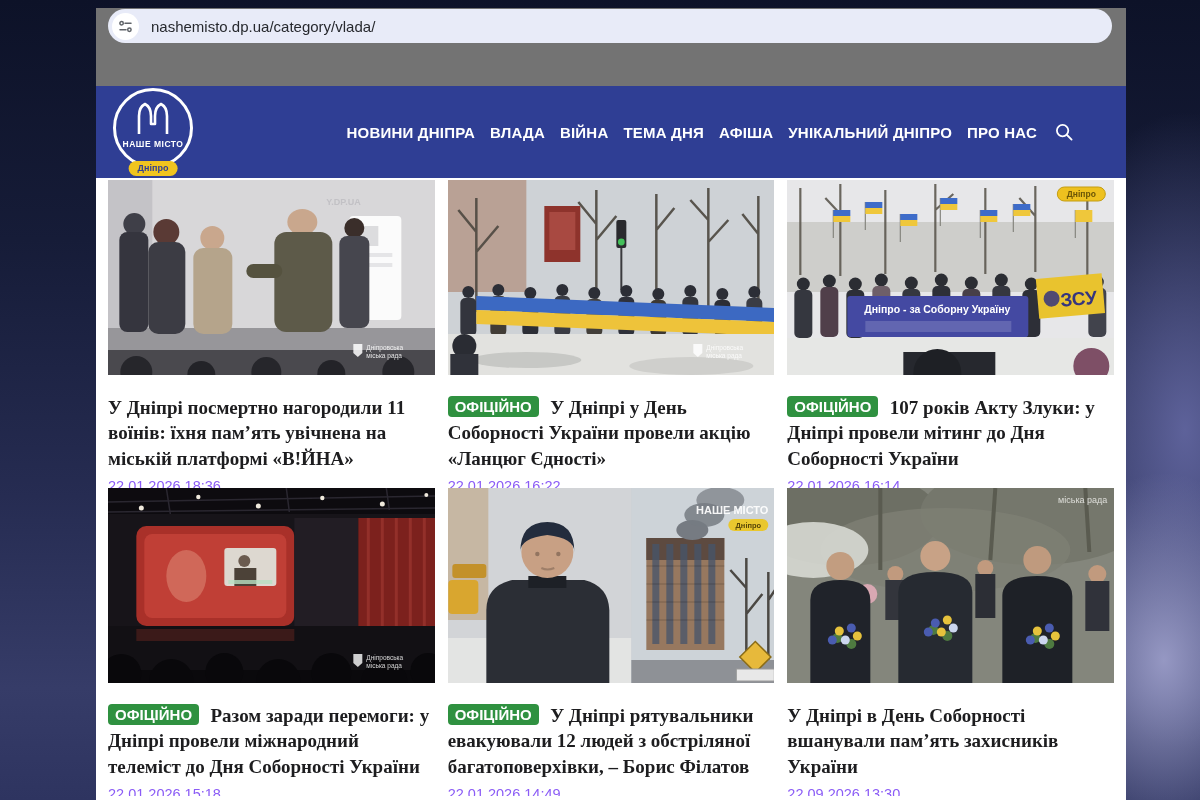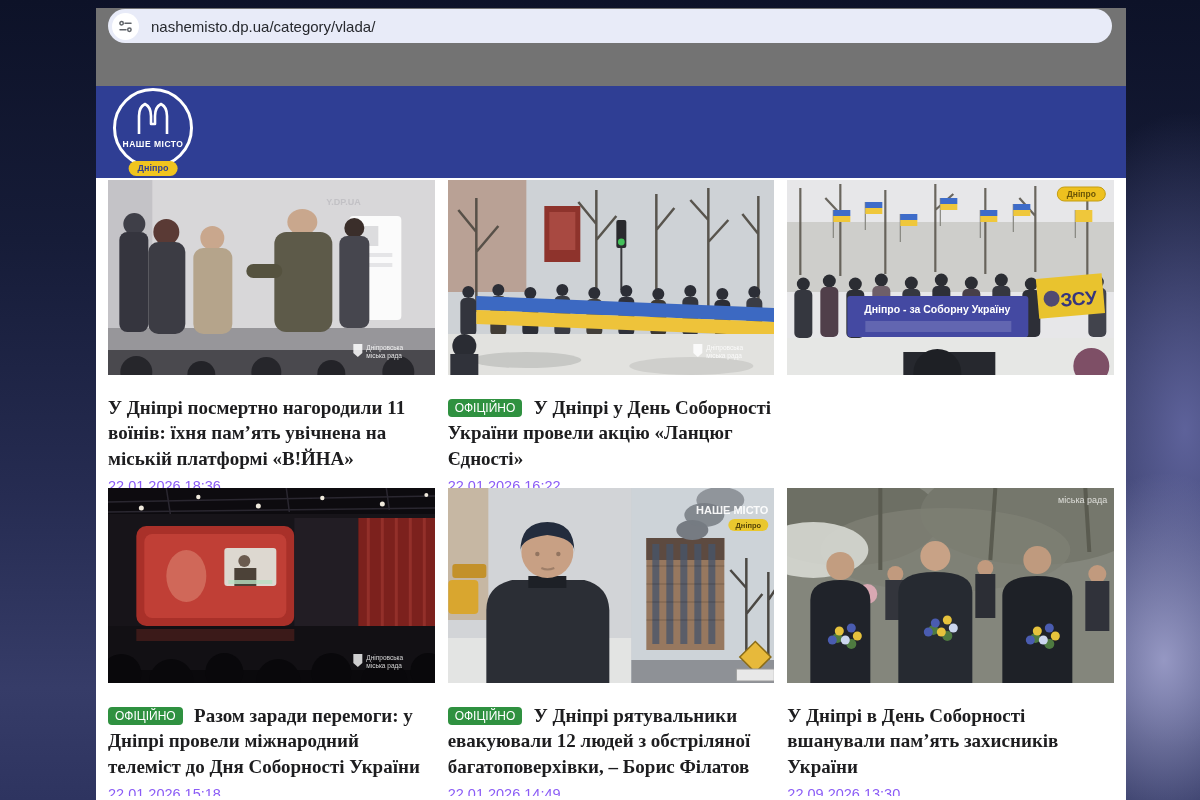--- a/index.html
+++ b/index.html
@@ -34,21 +34,21 @@
   .nav { margin-left:auto; padding-right:52px; display:flex; align-items:center; gap:15px; }
   .nav-item { color:#fff; font-size:15px; font-weight:bold; letter-spacing:.2px; white-space:nowrap; cursor:pointer; }
   .nav-search { display:flex; align-items:center; margin-left:2px; cursor:pointer; }
 
   
   .content { padding:2px 12px 0; display:grid; grid-template-columns:repeat(3,1fr); column-gap:13px; background:#fff; }
   .card { height:308px; overflow:hidden; }
   .thumb { position:relative; height:195px; overflow:hidden; background:#cfcfcf; cursor:pointer; }
   .thumb svg { display:block; width:100%; height:100%; }
   .meta { padding-top:20px; }
-  .badge { display:inline-block; background:#2f9140; color:#fff; font-size:12px; font-weight:normal;
+  .badge { display:inline-block; background:#2f9140; color:#fff; font-size:15px; font-weight:bold;
            line-height:1; padding:3px 7px 3px; border-radius:4px; margin-right:7px;
            position:relative; top:-2px; }
   .title { display:inline; font-family:"Liberation Serif", serif; font-weight:bold; font-size:19px;
            line-height:1.33; color:#1d1d1f; cursor:pointer; }
   .date { margin-top:7px; font-size:14.5px; color:#8b5cf6; }
 </style>
 </head>
 <body>
 
 <div class="page">
@@ -71,20 +71,35 @@
     <div class="logo">
       <div class="logo-circle">
         <svg class="logo-arches" width="44" height="36" viewBox="0 0 44 36">
           <path d="M8 34 V16 Q8 7 14 4 Q20 7 20 16 V24 H24 V16 Q24 7 30 4 Q36 7 36 16 V34" fill="none" stroke="#fff" stroke-width="2.6" stroke-linejoin="round"></path>
         </svg>
         <div class="logo-name">НАШЕ МІСТО</div>
       </div>
       <div class="logo-badge">Дніпро</div>
     </div>
 
+    <div class="nav">
+      <span class="nav-item">НОВИНИ ДНІПРА</span>
+      <span class="nav-item">ВЛАДА</span>
+      <span class="nav-item">ВІЙНА</span>
+      <span class="nav-item">ТЕМА ДНЯ</span>
+      <span class="nav-item">АФІША</span>
+      <span class="nav-item">УНІКАЛЬНИЙ ДНІПРО</span>
+      <span class="nav-item">ПРО НАС</span>
+      <span class="nav-search">
+        <svg width="20" height="20" viewBox="0 0 20 20" fill="none" stroke="#fff" stroke-width="1.8" stroke-linecap="round">
+          <circle cx="8.6" cy="8.6" r="5.7"></circle>
+            <line x1="13" y1="13" x2="17.6" y2="17.6"></line>
+        </svg>
+      </span>
+    </div>
   </div>
 
   <div class="content">
 
     <div class="card">
       <div class="thumb">
         <svg viewBox="0 0 330 195" preserveAspectRatio="xMidYMid slice">
           <rect width="330" height="195" fill="#d8d7d9"></rect>
           <rect width="46" height="195" fill="#c4c3c7"></rect>
           <text x="220" y="25" font-size="9" font-weight="bold" fill="#c2c1c5">Y.DP.UA</text>
@@ -248,20 +263,25 @@
           <rect y="158" width="330" height="37" fill="#e6e7e5"></rect>
           <rect x="118" y="172" width="92" height="23" fill="#26282e"></rect>
           <circle cx="152" cy="193" r="24" fill="#1e2025"></circle>
           <circle cx="306" cy="186" r="18" fill="#7e4f66"></circle>
           <g>
             <rect x="272" y="7" width="48" height="14" rx="7" fill="#eec11f" stroke="#c49d12"></rect>
             <text x="296" y="17" text-anchor="middle" font-size="8.5" font-weight="bold" fill="#6b5606">Дніпро</text>
           </g>
         </svg>
       </div>
+      <div class="meta">
+        <span class="badge">ОФІЦІЙНО</span>
+        <span class="title">107 років Акту Злуки: у Дніпрі провели мітинг до Дня Соборності України</span>
+        <div class="date">22.01.2026 16:14</div>
+      </div>
     </div>
 
     <div class="card">
       <div class="thumb">
         <svg viewBox="0 0 330 195" preserveAspectRatio="xMidYMid slice">
           <rect width="330" height="195" fill="#171419"></rect>
           <rect width="330" height="26" fill="#0d0b0f"></rect>
           <g stroke="#2a2730" stroke-width="1.5">
             <line x1="0" y1="14" x2="330" y2="8"></line>
               <line x1="0" y1="24" x2="330" y2="20"></line>

